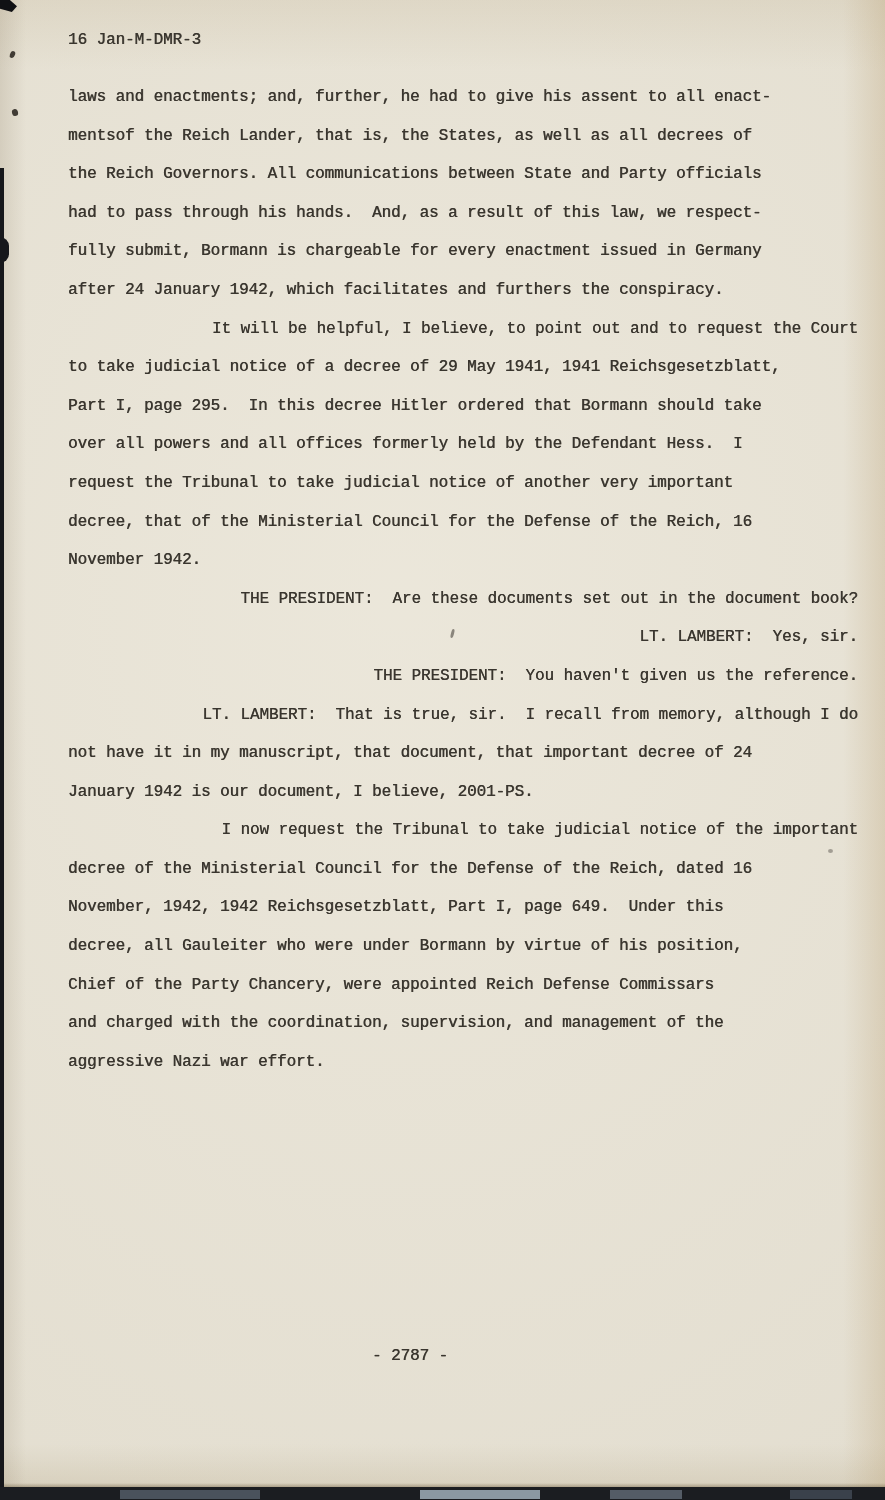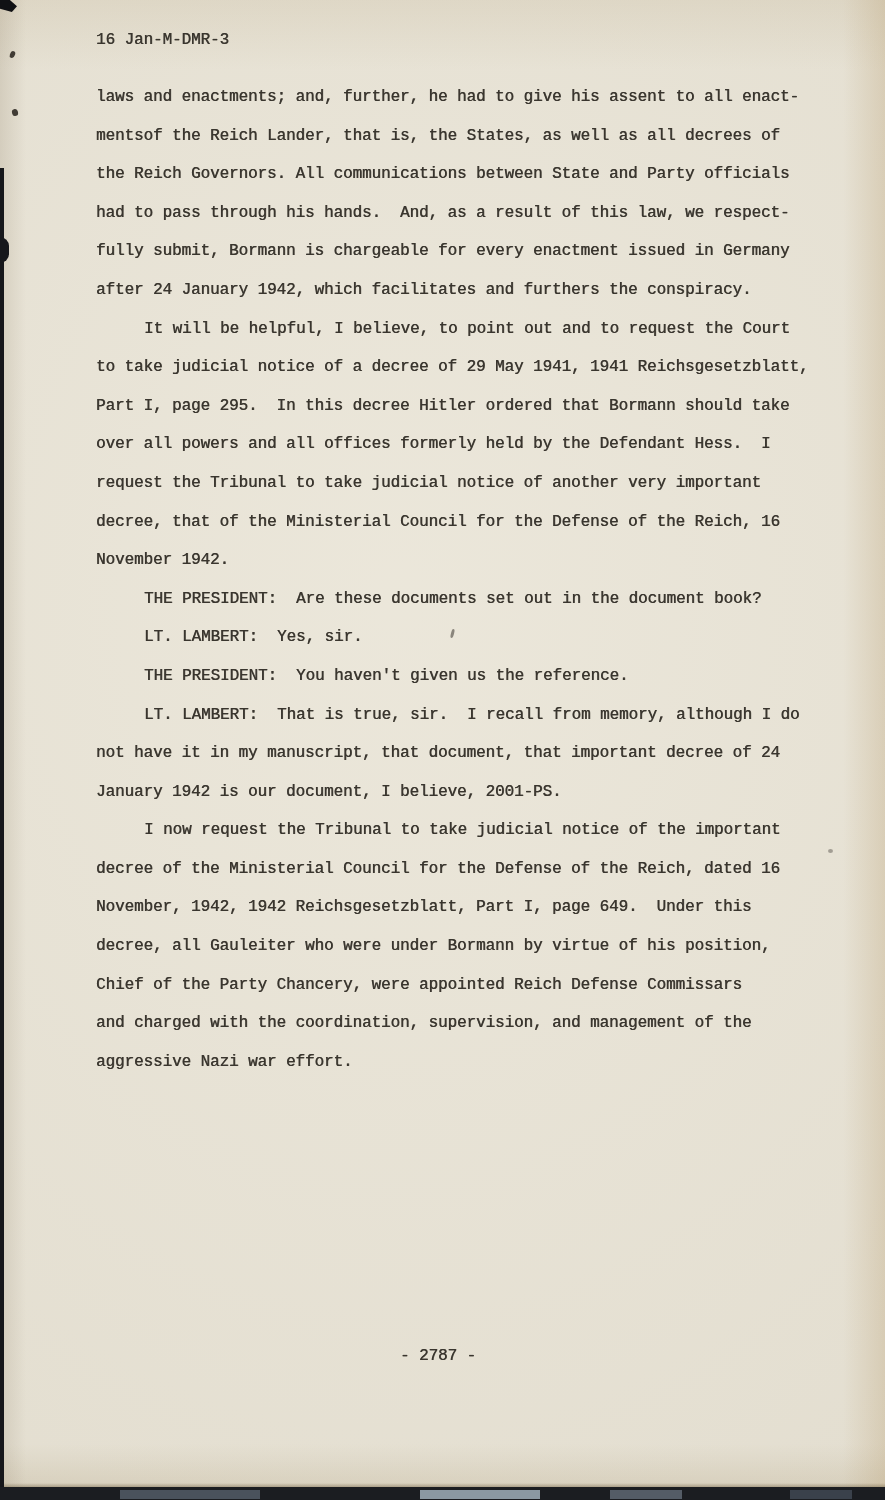--- a/index.html
+++ b/index.html
@@ -27,40 +27,40 @@
       linear-gradient(180deg, rgba(175,155,115,0.15), rgba(175,155,115,0) 70px),
       linear-gradient(0deg, rgba(168,150,112,0.22), rgba(168,150,112,0) 46px),
       radial-gradient(130% 95% at 45% 40%, rgba(255,255,255,0.10), rgba(90,80,60,0.06));
     color: var(--ink, #39352e);
   }
   .typed {
     font-size: 16px;
     letter-spacing: -0.1px;
     white-space: pre;
     text-shadow: 0.4px 0 0.3px rgba(57,53,46,0.75), 0 0 0.6px rgba(57,53,46,0.35);
-    margin-left: 28px;
   }
   .header {
     position: absolute;
     left: 68px;
     top: 28px;
     line-height: 24px;
   }
   .body-text {
     position: absolute;
     left: 68px;
     top: 78px;
     width: 790px;
   }
   .line {
     height: 38.6px;
     line-height: 38.6px;
   }
   .line.indent {
     padding-left: 48px;
+    text-align: right;
   }
   .pagenum {
     position: absolute;
     left: 372px;
     top: 1344px;
     line-height: 24px;
   }
   
   .edge-left {
     position: absolute;

